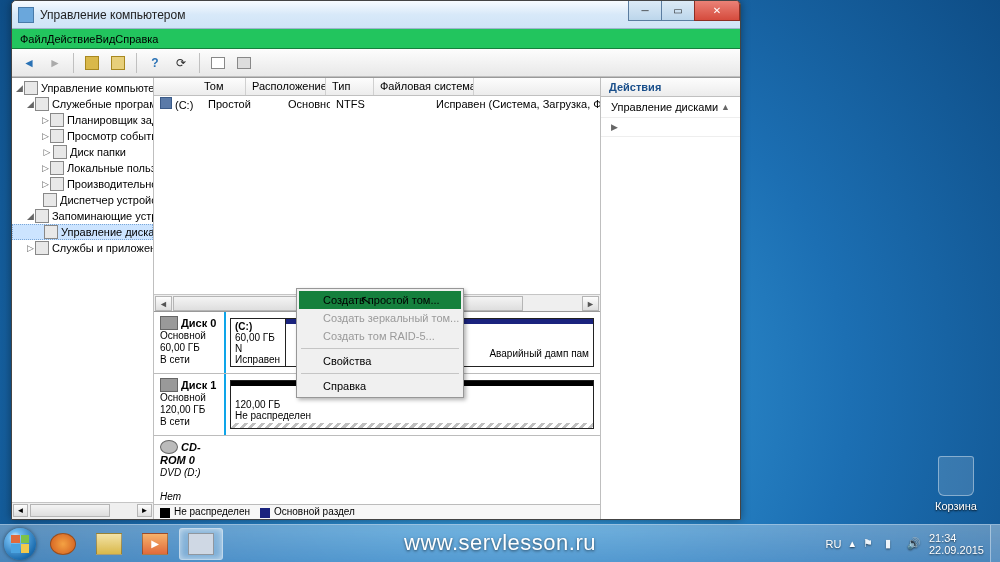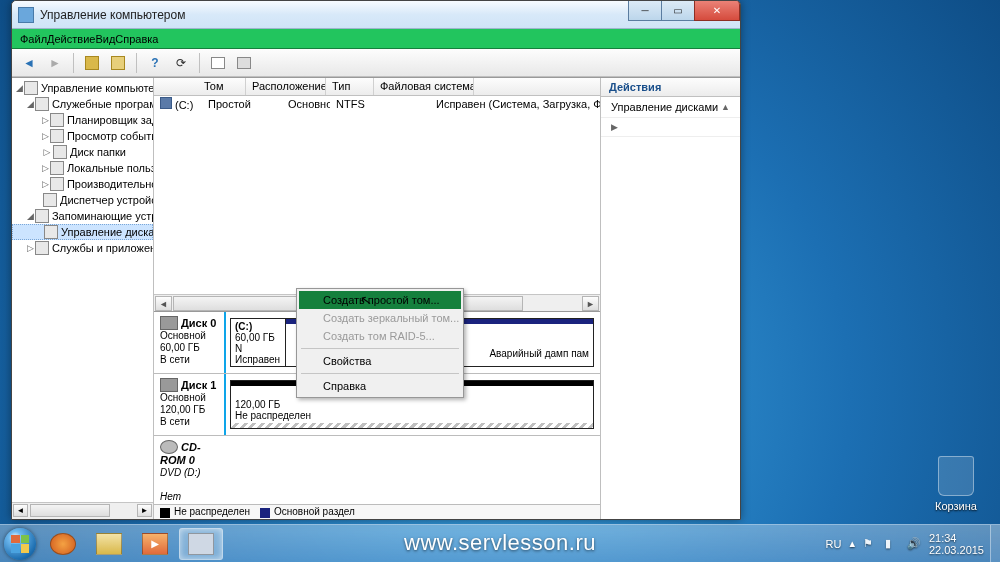--- a/index.html
+++ b/index.html
@@ -360,17 +360,17 @@
   <div class="watermark">www.servlesson.ru</div>
 
   <div class="tray">
     <span>RU</span>
     <span>▴</span>
     <span class="ic">⚑</span>
     <span class="ic">▮</span>
     <span class="ic">🔊</span>
     <div class="clock">
       <div>21:34</div>
-        <div>22.03.2015</div>
+        <div>22.09.2015</div>
     </div>
   </div>
   <div class="showdesk"></div>
 </div>
 
 </body></html>

